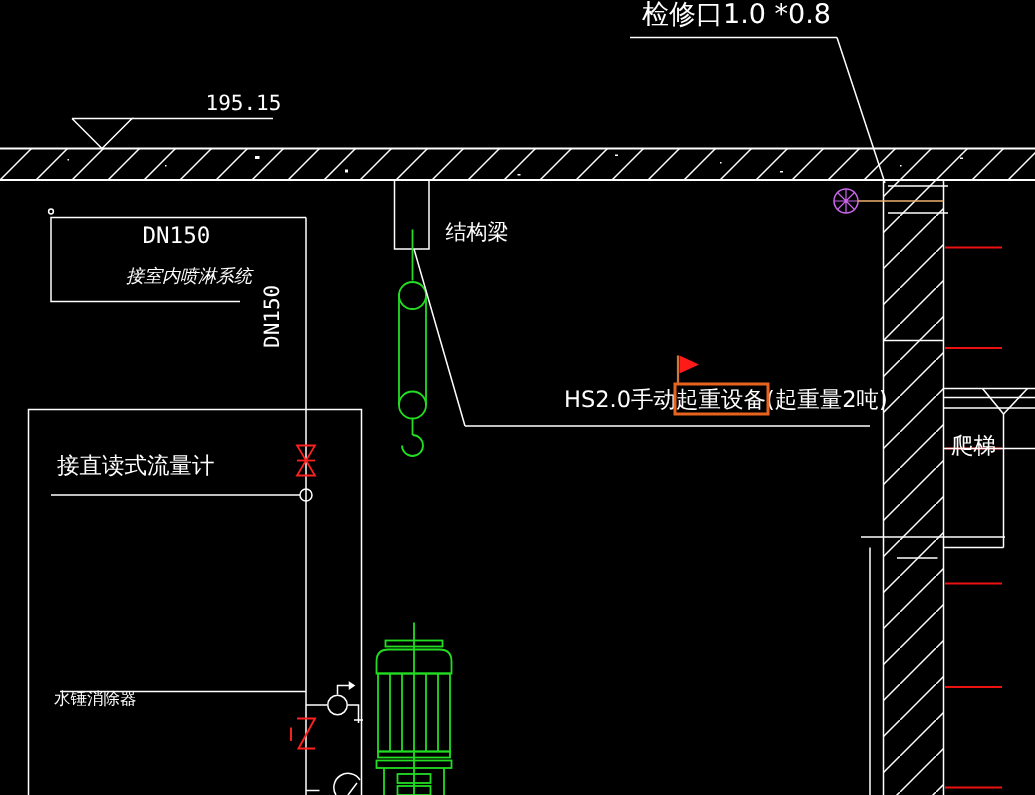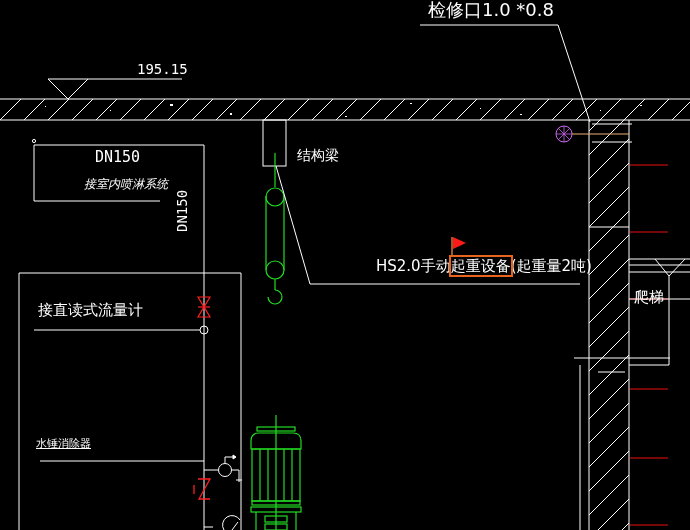--- a/index.html
+++ b/index.html
@@ -171,14 +171,14 @@
 <div class="lbl" style="left:428px;top:1px;font-size:18px;">检修口1.0 *0.8</div>
 <div class="lbl cad-num" style="left:137px;top:62px;font-size:14px;">195.15</div>
 <div class="lbl cad-num" style="left:95px;top:150px;font-size:15px;">DN150</div>
 <div class="lbl" style="left:84px;top:178px;font-size:12px;font-style:italic;">接室内喷淋系统</div>
 <div class="lbl cad-num" style="left:175px;top:203px;font-size:14px;transform:rotate(-90deg);transform-origin:left top;top:232px;">DN150</div>
 <div class="lbl" style="left:297px;top:148px;font-size:14px;">结构梁</div>
 <div class="lbl" style="left:376px;top:259px;font-size:15px;">
   <span>HS2.0手动</span><span class="hl">起重设备</span><span>(起重量2吨)</span>
 </div>
 <div class="lbl" style="left:38px;top:303px;font-size:15px;">接直读式流量计</div>
-<div class="lbl" style="left:36px;top:438px;font-size:11px;text-decoration:underline;">水锤消除器</div>
+<div class="lbl" style="left:36px;top:460px;font-size:11px;">水锤消除器</div>
 <div class="lbl" style="left:634px;top:277px;font-size:15px;margin-top:13px;">爬梯</div>
 
 </body></html>

